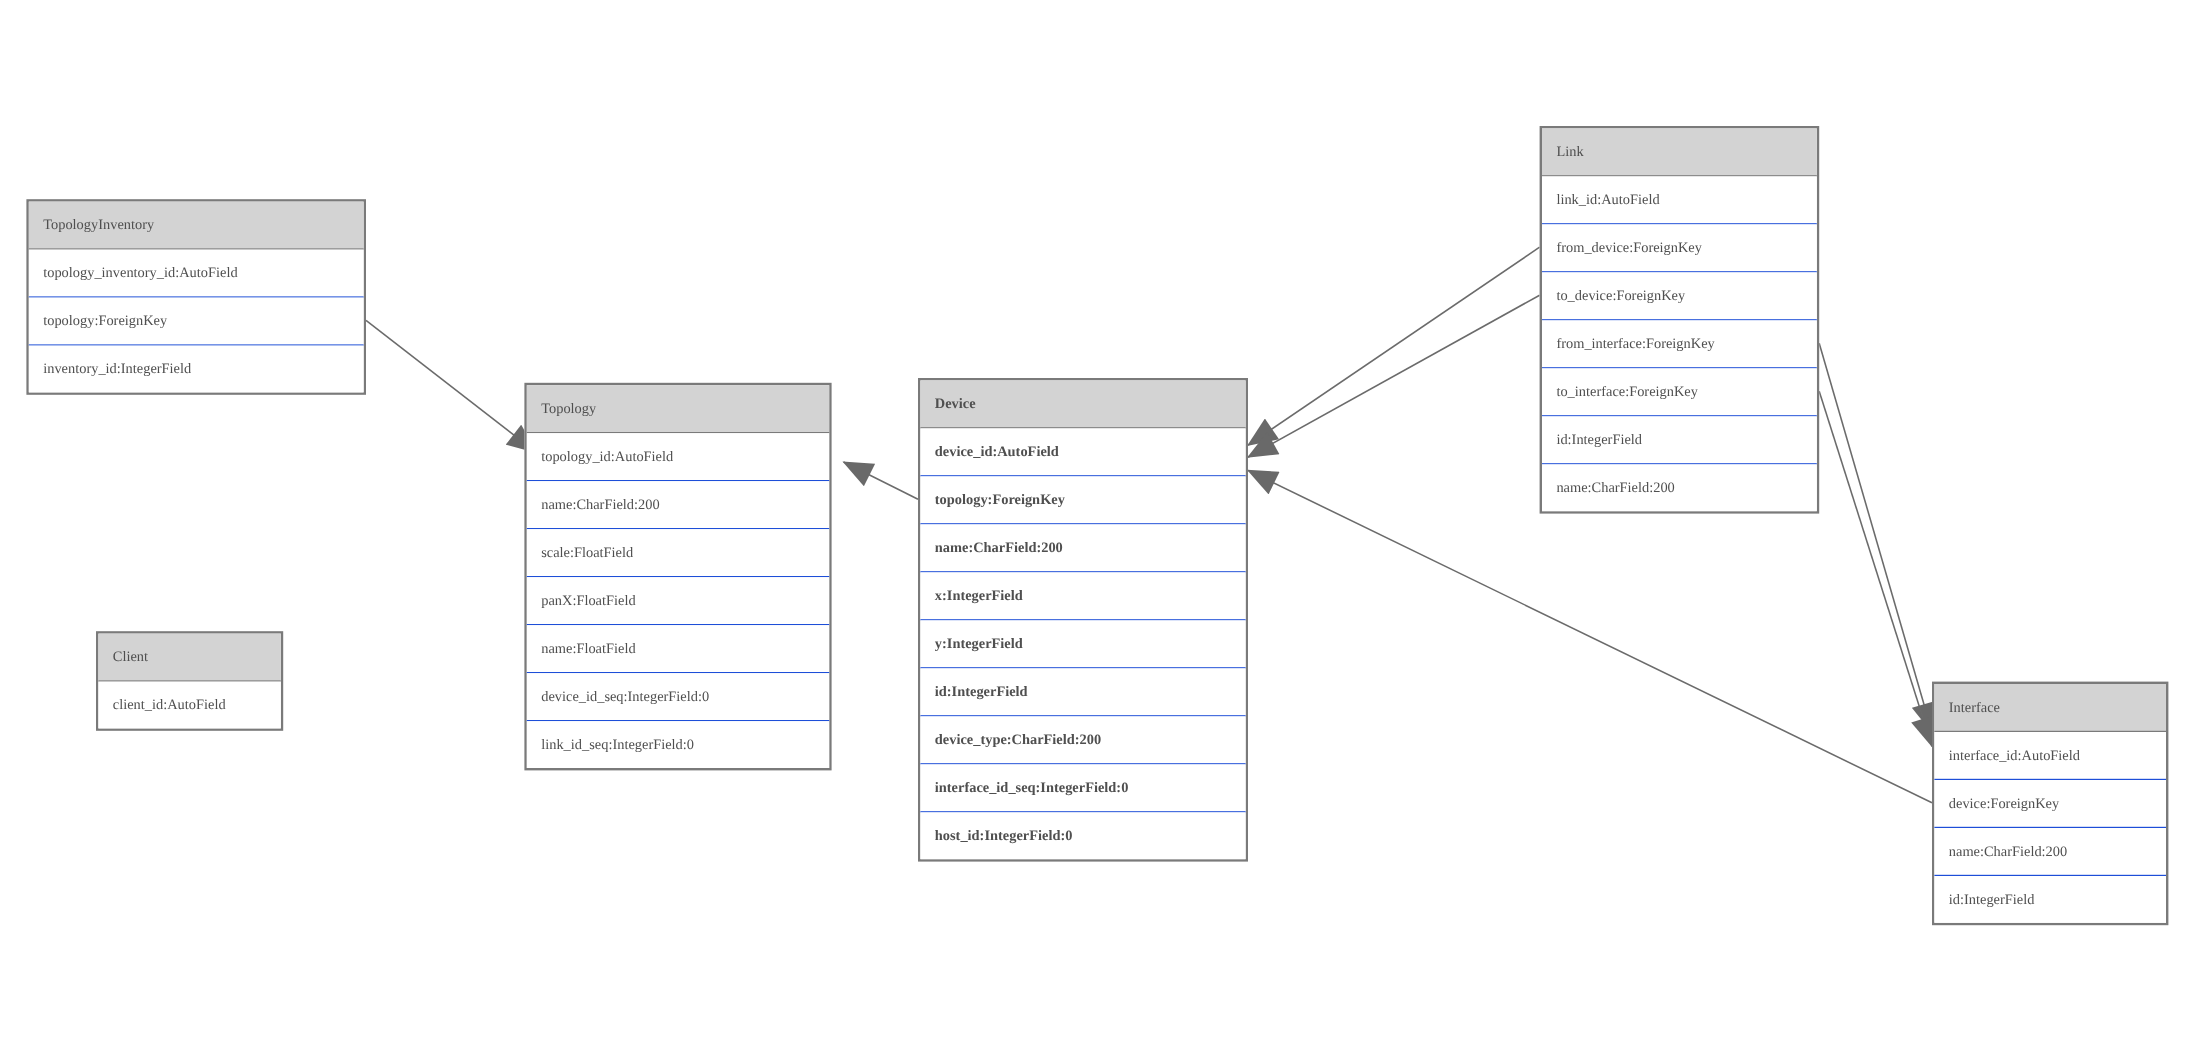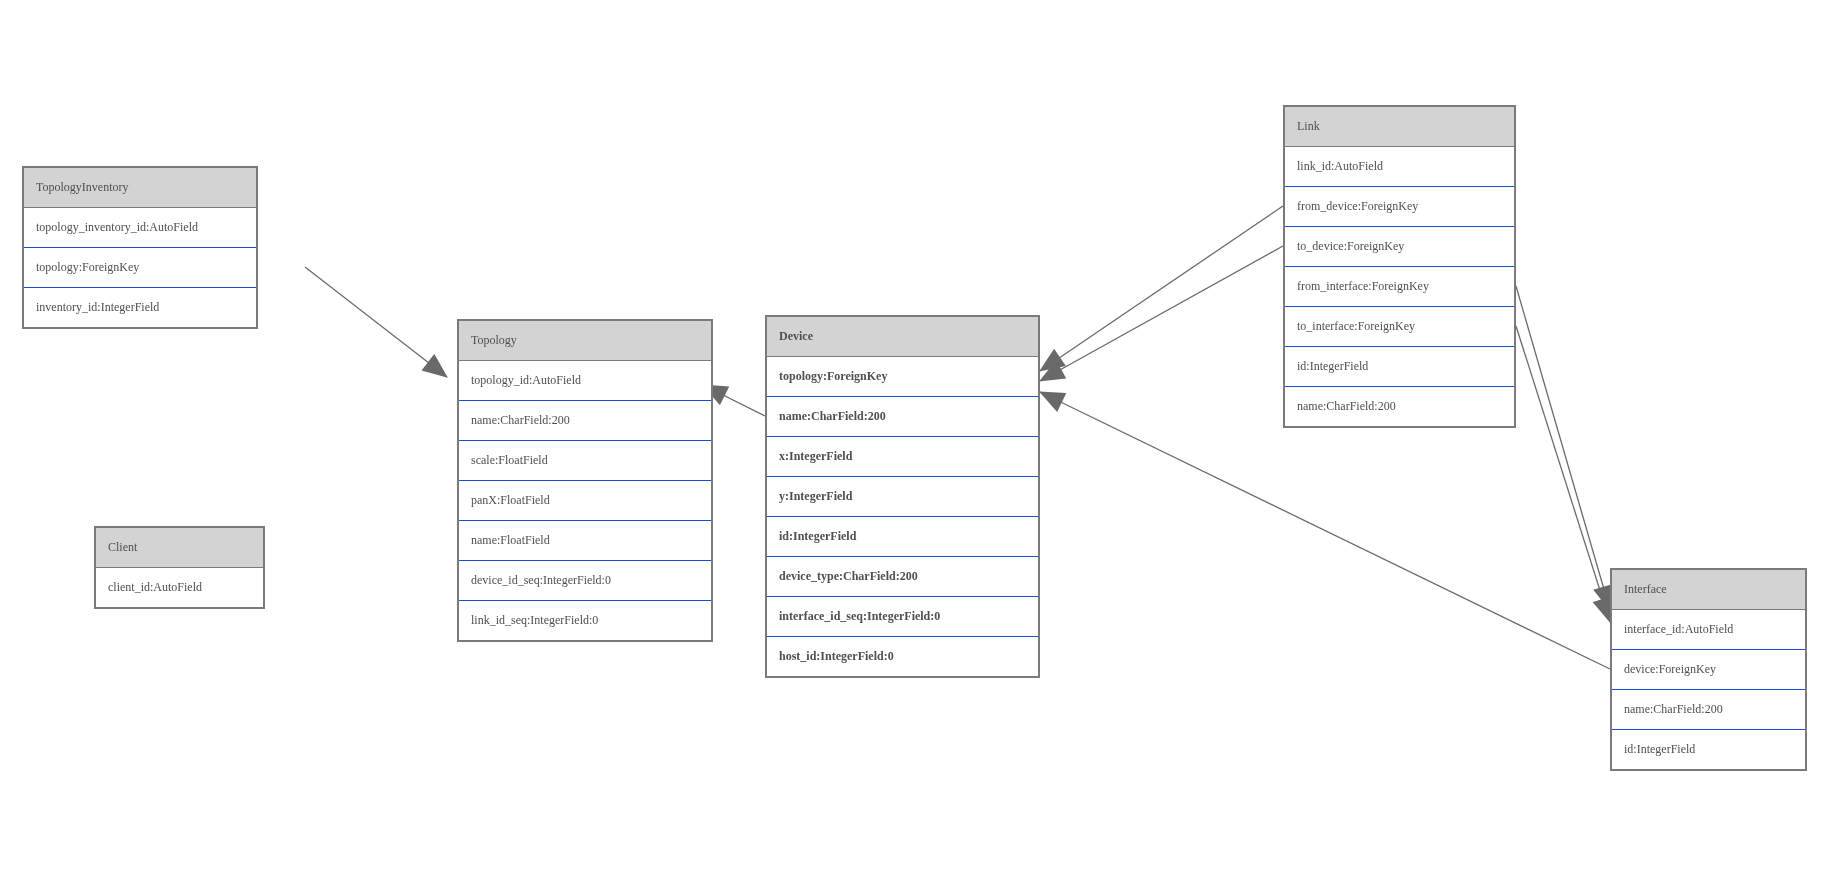--- a/index.html
+++ b/index.html
@@ -64,45 +64,46 @@
     </defs>
     <line x1="305" y1="267" x2="447" y2="377" stroke="#6b6b6b" stroke-width="1.3" marker-end="url(#arrow)"></line>
     <line x1="765" y1="416" x2="703" y2="385" stroke="#6b6b6b" stroke-width="1.3" marker-end="url(#arrow)"></line>
     <line x1="1283" y1="206" x2="1040" y2="371" stroke="#6b6b6b" stroke-width="1.3" marker-end="url(#arrow)"></line>
     <line x1="1283" y1="246" x2="1040" y2="381" stroke="#6b6b6b" stroke-width="1.3" marker-end="url(#arrow)"></line>
     <line x1="1610" y1="669" x2="1040" y2="392" stroke="#6b6b6b" stroke-width="1.3" marker-end="url(#arrow)"></line>
     <line x1="1516" y1="286" x2="1610" y2="610" stroke="#6b6b6b" stroke-width="1.3" marker-end="url(#arrow)"></line>
     <line x1="1516" y1="326" x2="1610" y2="622" stroke="#6b6b6b" stroke-width="1.3" marker-end="url(#arrow)"></line>
   </svg>
 
-  <div class="entity" style="left:22px; top:166px; width:236px;">
+  <div class="entity" style="left:22px; top:166px; width:283px;">
     <div class="hdr">TopologyInventory</div>
     <div class="row">topology_inventory_id:AutoField</div>
     <div class="row">topology:ForeignKey</div>
     <div class="row">inventory_id:IntegerField</div>
   </div>
 
-  <div class="entity" style="left:457px; top:319px; width:256px;">
+  <div class="entity" style="left:437px; top:319px; width:256px;">
     <div class="hdr">Topology</div>
     <div class="row">topology_id:AutoField</div>
     <div class="row">name:CharField:200</div>
     <div class="row">scale:FloatField</div>
     <div class="row">panX:FloatField</div>
     <div class="row">name:FloatField</div>
     <div class="row">device_id_seq:IntegerField:0</div>
     <div class="row">link_id_seq:IntegerField:0</div>
   </div>
 
-  <div class="entity" style="left:94px; top:526px; width:171px;">
+  <div class="entity" style="left:80px; top:526px; width:156px;">
     <div class="hdr">Client</div>
     <div class="row">client_id:AutoField</div>
   </div>
 
   <div class="entity" style="left:765px; top:315px; width:275px;font-weight:bold;">
     <div class="hdr">Device</div>
+    <div class="row">device_id:AutoField</div>
     <div class="row">topology:ForeignKey</div>
     <div class="row">name:CharField:200</div>
     <div class="row">x:IntegerField</div>
     <div class="row">y:IntegerField</div>
     <div class="row">id:IntegerField</div>
     <div class="row">device_type:CharField:200</div>
     <div class="row">interface_id_seq:IntegerField:0</div>
     <div class="row">host_id:IntegerField:0</div>
   </div>
 

